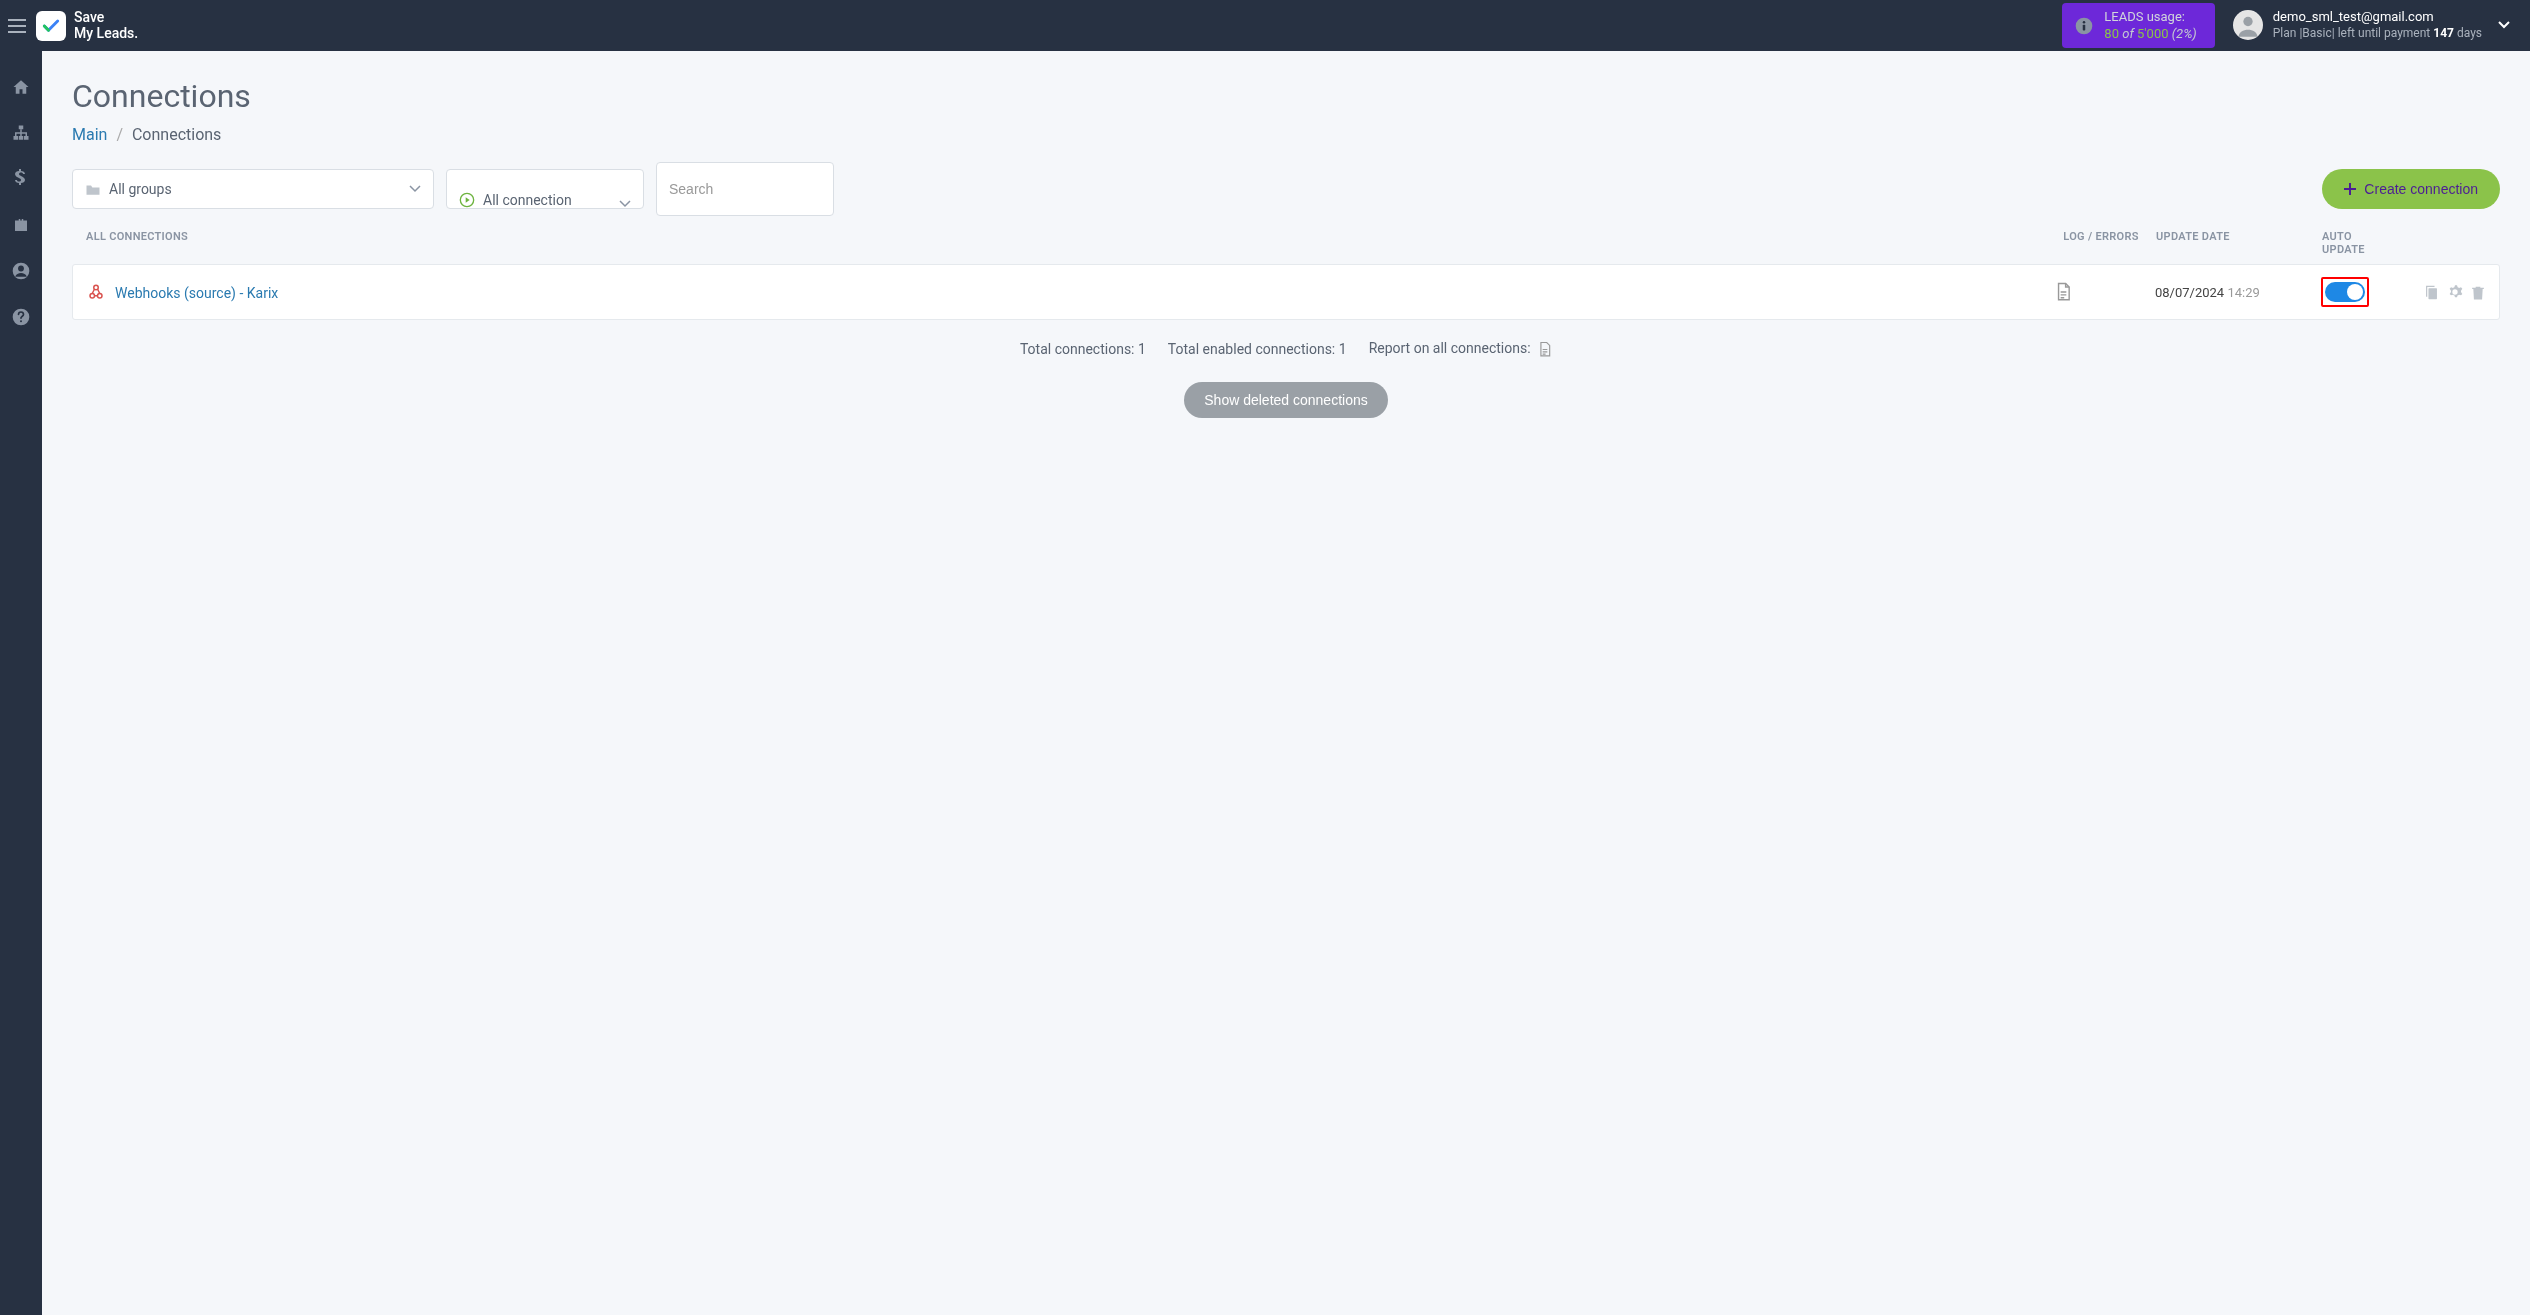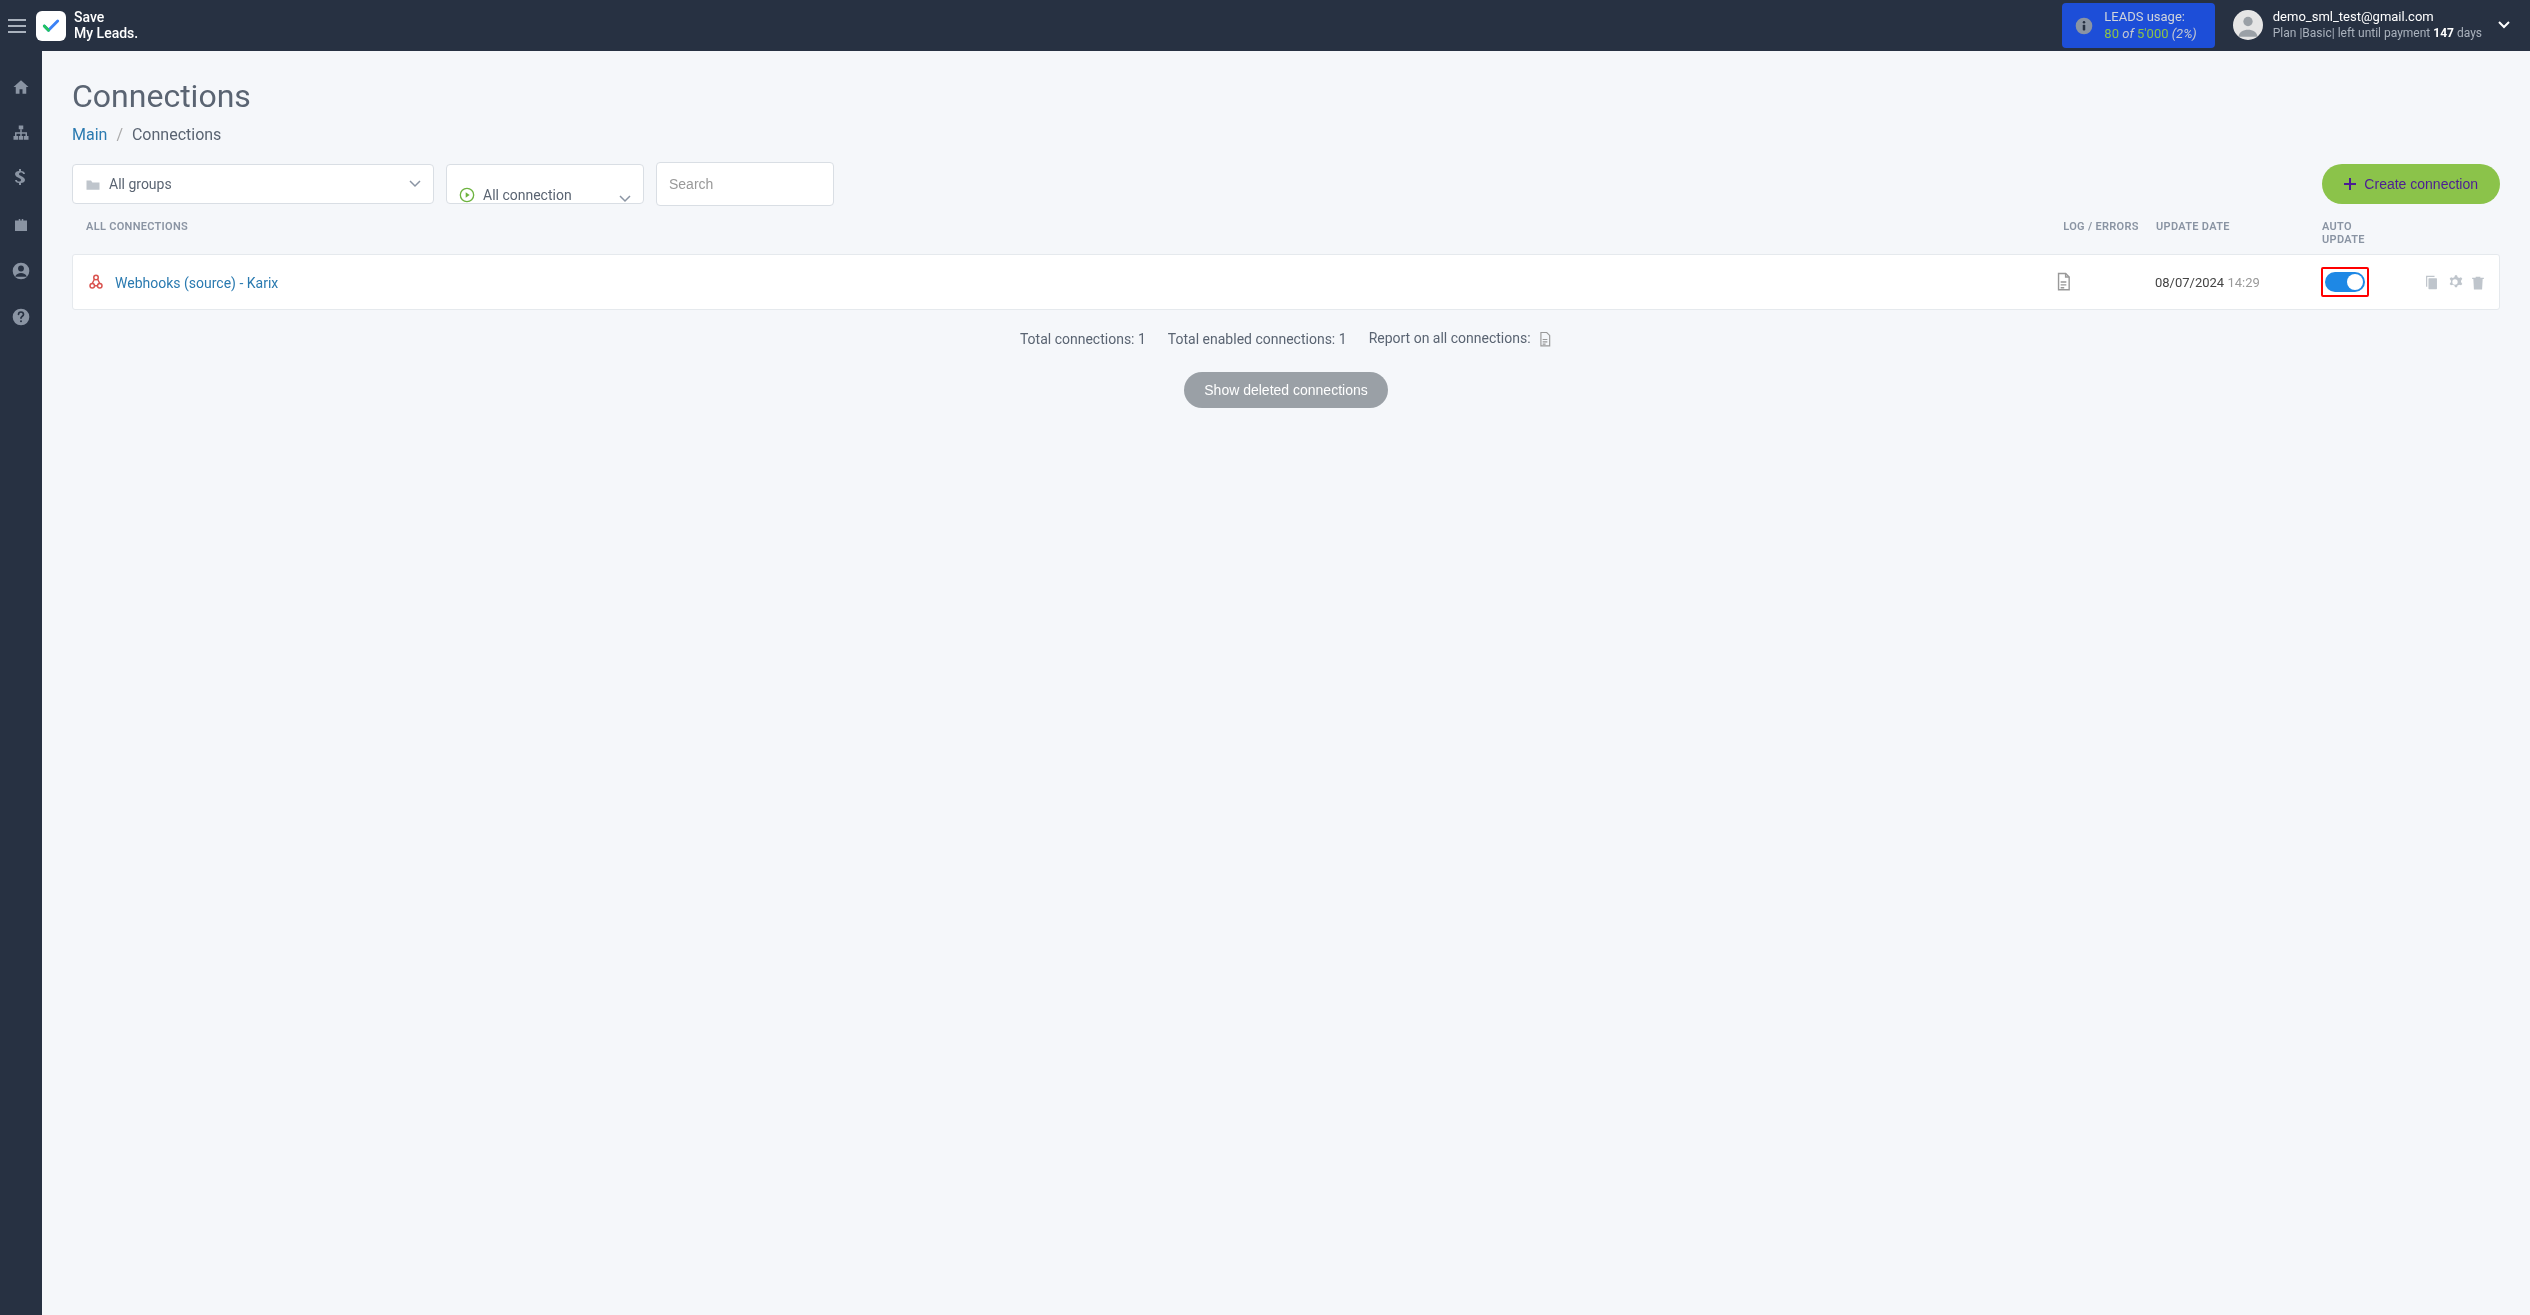--- a/index.html
+++ b/index.html
@@ -4,21 +4,21 @@
 <style>
 * { margin: 0; padding: 0; box-sizing: border-box; }
 body { font-family: -apple-system, BlinkMacSystemFont, "Segoe UI", Roboto, sans-serif; background: #f5f7fa; color: #333; }
 
 
 .header { background: #273142; height: 51px; display: flex; align-items: center; padding: 0 8px; color: #fff; }
 .menu-btn { color: #aab2bd; font-size: 20px; margin-right: 10px; cursor: pointer; }
 .logo-badge { background: #fff; border-radius: 6px; width: 30px; height: 30px; display: flex; align-items: center; justify-content: center; margin-right: 8px; }
 .logo-text { font-size: 14px; line-height: 1.1; font-weight: 500; }
 .header-spacer { flex: 1; }
-.leads-usage { background: #1d4ed8; border-radius: 4px; padding: 6px 18px 6px 12px; display: flex; align-items: center; gap: 10px; margin-right: 18px; }
+.leads-usage { background: #6d28d9; border-radius: 4px; padding: 6px 18px 6px 12px; display: flex; align-items: center; gap: 10px; margin-right: 18px; }
 .leads-usage .info-icon { color: #8a94a3; font-size: 18px; }
 .leads-usage-text { font-size: 13px; line-height: 1.3; color: #d1d5db; }
 .leads-used { color: #8bc34a; }
 .leads-of { color: #c4c9d1; font-style: italic; }
 .leads-total { color: #8bc34a; }
 .leads-pct { color: #c4c9d1; font-style: italic; }
 .user-block { display: flex; align-items: center; gap: 10px; margin-right: 12px; }
 .avatar { width: 30px; height: 30px; border-radius: 50%; background: #e8e8e8; display: flex; align-items: center; justify-content: center; color: #666; }
 .user-info { font-size: 13px; line-height: 1.3; }
 .user-email { color: #fff; }
@@ -38,21 +38,21 @@
 .breadcrumb a { color: #2a7ab0; text-decoration: none; }
 .breadcrumb .sep { color: #aaa; margin: 0 5px; }
 
 .filter-row { display: flex; gap: 12px; align-items: center; margin-bottom: 14px; }
 .select-box { background: #fff; border: 1px solid #d9dee4; border-radius: 4px; padding: 0 12px; height: 40px; display: flex; align-items: center; gap: 8px; font-size: 14px; color: #5a6472; cursor: pointer; position: relative; }
 .select-box.groups { width: 362px; }
 .select-box.conns { width: 198px; align-items: flex-end; }
 .select-box .folder-icon { color: #bfc5cc; }
 .select-box .play-icon { color: #6db33f; }
 .select-box .chev { margin-left: auto; color: #8a94a3; }
-.search-box { background: #fff; border: 1px solid #d9dee4; border-radius: 4px; height: 44px; width: 178px; padding: 0 12px; font-size: 14px; color: #666; }
+.search-box { background: #fff; border: 1px solid #d9dee4; border-radius: 4px; height: 54px; width: 178px; padding: 0 12px; font-size: 14px; color: #666; }
 .search-box::placeholder { color: #999; }
 .create-btn { margin-left: auto; background: #8bc34a; color: #4c1d95; border: none; border-radius: 20px; padding: 0 22px; height: 40px; font-size: 14px; display: flex; align-items: center; gap: 8px; cursor: pointer; }
 
 
 .table-header { display: flex; font-size: 11px; color: #8a94a3; text-transform: uppercase; font-weight: 600; padding: 0 14px 8px; letter-spacing: 0.3px; }
 .col-name { flex: 1; }
 .col-log { width: 90px; text-align: center; }
 .col-date { width: 140px; padding-left: 10px; }
 .col-auto { width: 110px; padding-left: 36px; }
 .col-actions { width: 90px; }

